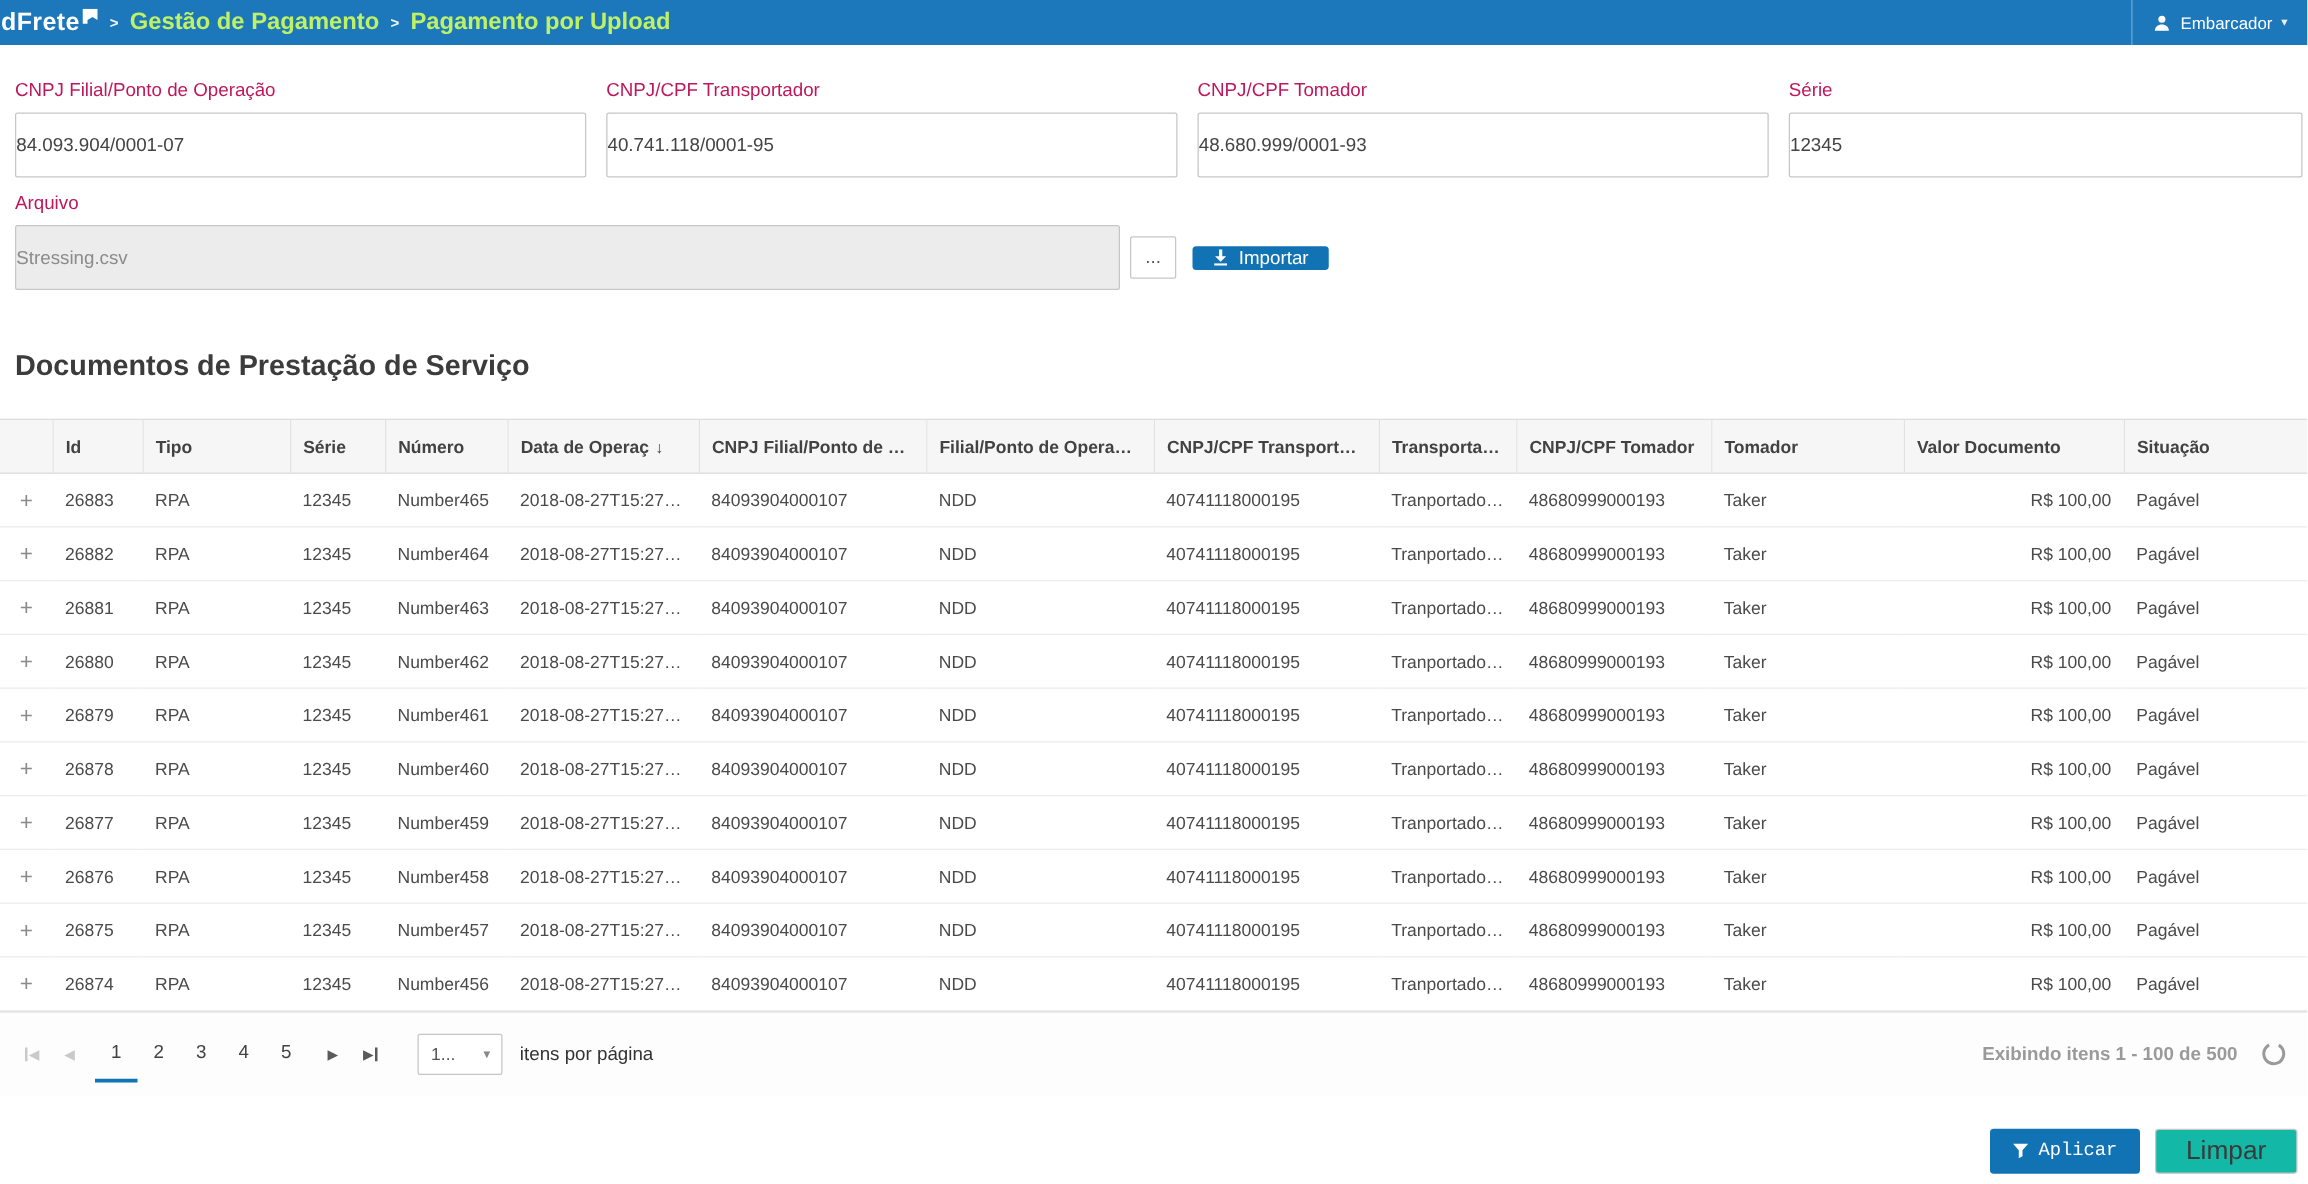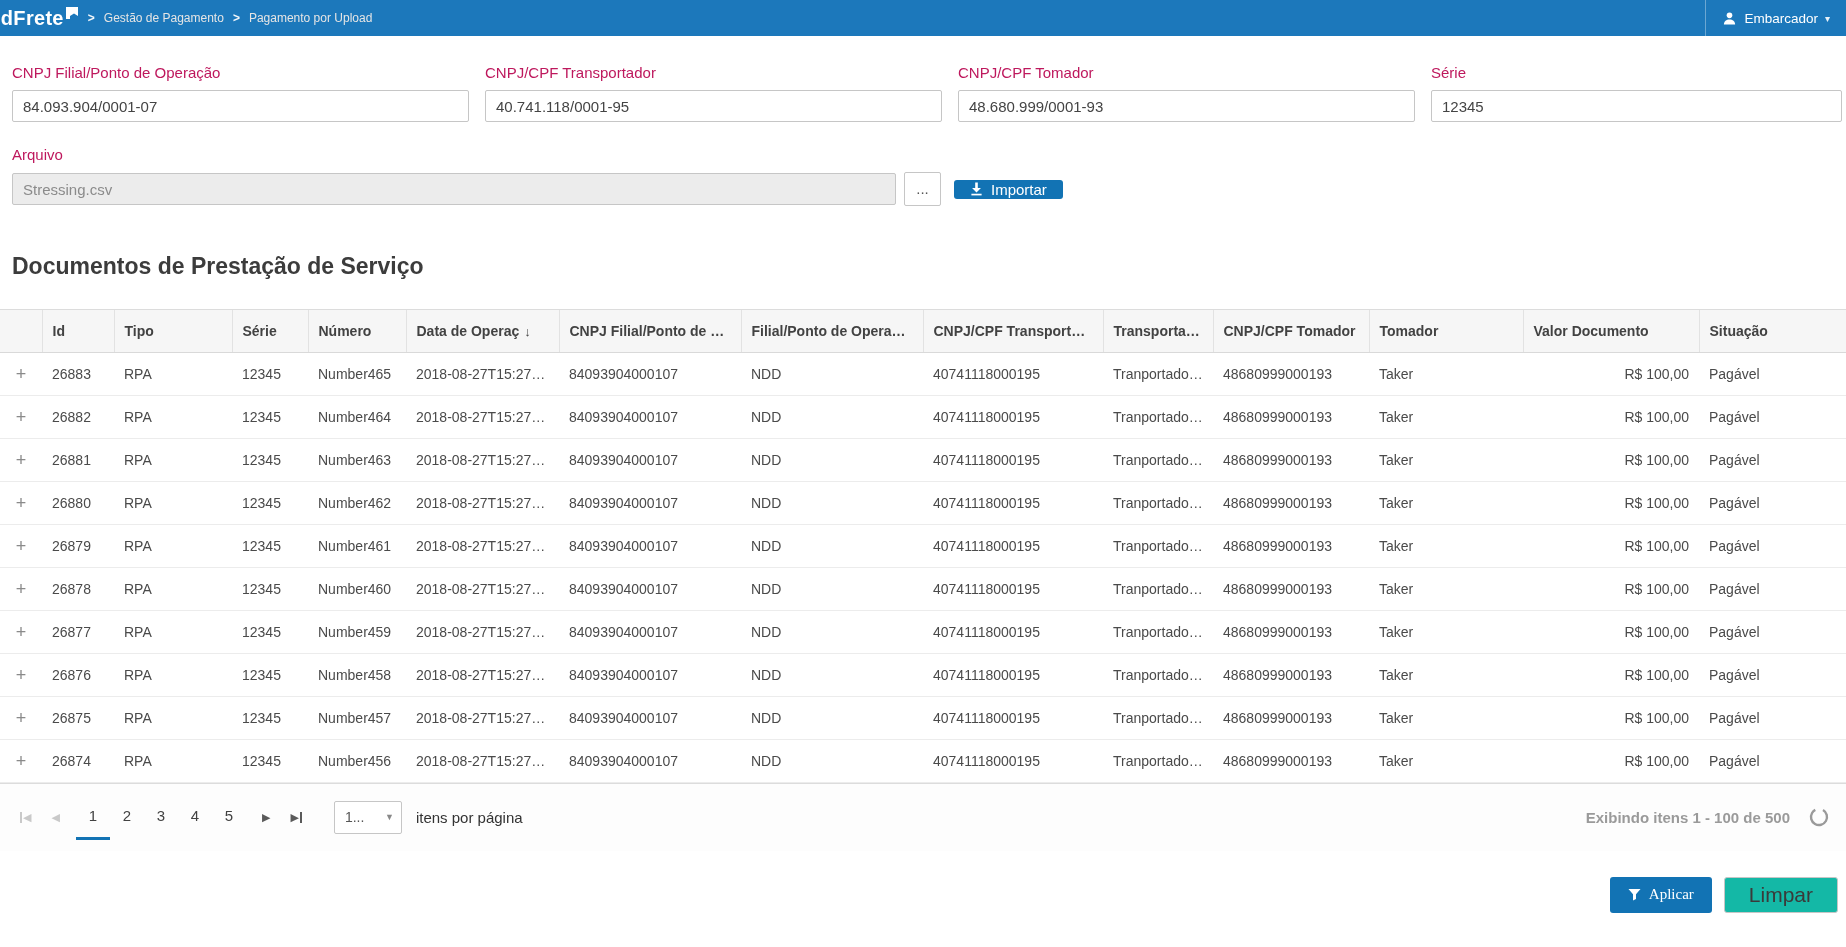--- a/index.html
+++ b/index.html
@@ -9,32 +9,32 @@
     width:1846px; height:947px; overflow:hidden; background:#fff;
     font-family:"Liberation Sans", sans-serif; color:#333;
   }
 
   
   .navbar { height:36px; background:var(--navbar); display:flex; align-items:center; color:#fff; padding-right:10px; }
   .logo { display:flex; align-items:flex-start; margin-left:-5px; cursor:pointer; }
   .logo-text { font-size:20px; font-weight:bold; letter-spacing:.3px; line-height:30px; }
   .logo-flag { margin:4px 0 0 2px; }
   .crumb-sep { margin:0 9px; font-weight:bold; font-size:12px; opacity:.95; }
-  .crumb { color:#e5e5e5; font-size:12px; font-weight:normal; text-decoration:none; cursor:pointer; white-space:nowrap; }
+  .crumb { color:#bef264; font-size:19px; font-weight:bold; text-decoration:none; cursor:pointer; white-space:nowrap; }
   .nav-right { margin-left:auto; display:flex; align-items:center; gap:7px; height:100%;
                padding:0 6px 0 16px; border-left:1px solid rgba(255,255,255,.35); cursor:pointer; font-size:13.5px; }
   .chev { font-size:10px; opacity:.9; }
 
   
   .filters { padding:28px 4px 0 12px; }
   .filter-grid { display:grid; grid-template-columns:457px 457px 457px 1fr; gap:16px; }
   .field label { display:block; font-size:15px; color:#be185d; margin-bottom:8px; line-height:18px; }
-  .field input { width:100%; height:32px; border:1px solid #c6c6c6; border-radius:2px; padding:0 10px;
+  .field input { width:100%; height:52px; border:1px solid #c6c6c6; border-radius:2px; padding:0 0;
                  font-size:15px; color:#444; font-family:inherit; outline:none; background:#fff; }
-  .file-block { margin-top:24px; }
+  .file-block { margin-top:12px; }
   .file-row { display:flex; align-items:center; }
   .file-input { width:884px !important; background:#ececec !important; color:#8b8b8b !important; }
   .browse-btn { width:37px; height:34px; margin-left:8px; background:#fff; border:1px solid #c6c6c6;
                 border-radius:2px; color:#555; font-size:15px; cursor:pointer; line-height:22px; font-family:inherit; }
   .import-btn { margin-left:13px; height:19px; padding:0 16px; background:var(--accent); color:#fff; border:none;
                 border-radius:3px; font-size:15px; display:flex; align-items:center; gap:8px; cursor:pointer; font-family:inherit; }
 
   
   .section-title { margin:49px 0 12px 12px; font-size:23px; font-weight:600; color:#3c3c3c; line-height:22px; }
 
@@ -66,21 +66,21 @@
                cursor:pointer; background:#fff; }
   .dd-chev { font-size:9px; color:#888; }
   .pp-label { margin-left:14px; font-size:15px; color:#333; }
   .pager-right { margin-left:auto; display:flex; align-items:center; gap:18px;font-weight:bold; }
   .pager-status { font-size:15px; color:#9a9a9a; }
   .refresh-icon { cursor:pointer; }
 
   
   .footer-actions { display:flex; justify-content:flex-end; gap:12px; margin:26px 8px 0 0; }
   .btn-primary { height:36px; padding:0 18px; background:var(--accent); color:#fff; border:none; border-radius:3px;
-                 font-size:15px; display:flex; align-items:center; gap:8px; cursor:pointer; font-family:Liberation Serif, serif; }
+                 font-size:15px; display:flex; align-items:center; gap:8px; cursor:pointer; font-family:Liberation Mono, monospace; }
   .btn-secondary { height:36px; padding:0 24px; background:#14b8a6; border:1px solid #c6c6c6; border-radius:3px;
                    color:#3a3a3a; font-size:21px; cursor:pointer; font-family:inherit; }
 </style>
 </head>
 <body>
 
 <header class="navbar">
   <div class="logo">
     <span class="logo-text">ldFrete</span>
     <svg class="logo-flag" width="13" height="13" viewBox="0 0 13 13">

